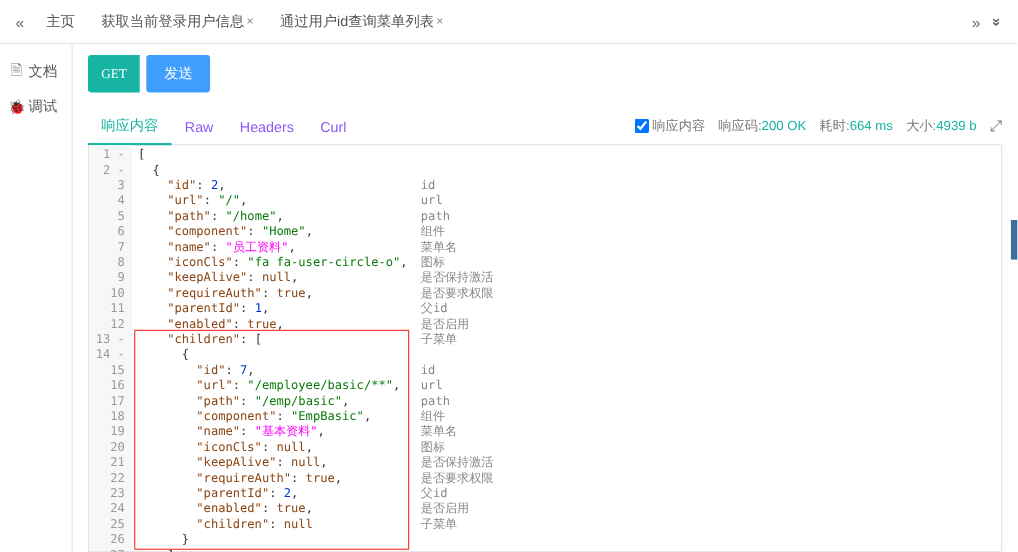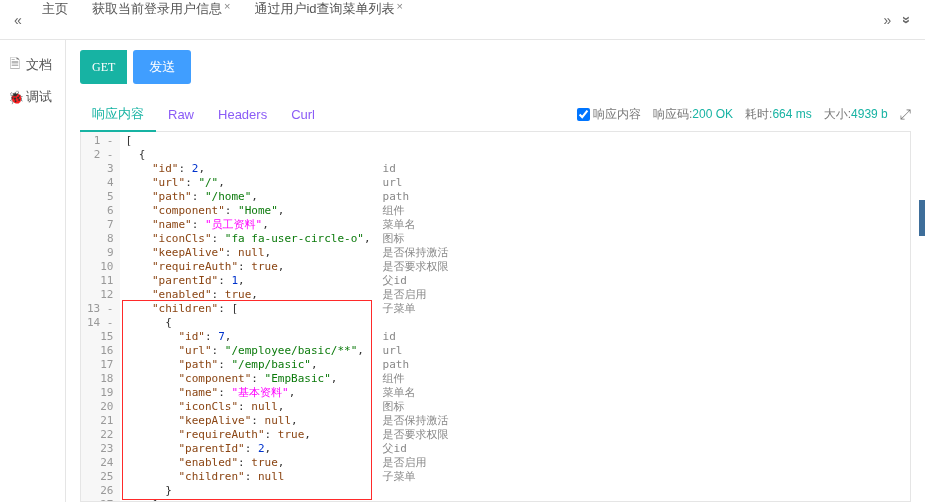--- a/index.html
+++ b/index.html
@@ -1,33 +1,33 @@
 <!DOCTYPE html>
 <html><head>
 <meta charset="utf-8">
 <style>
   * { box-sizing: border-box; margin: 0; padding: 0; }
   body { font-family: "Microsoft YaHei", Arial, sans-serif; font-size: 13px; color: #333; background: #fff; width: 925px; height: 502px; overflow: hidden; position: relative; }
   .topbar { height: 40px; border-bottom: 1px solid #e5e5e5; display: flex; align-items: center; padding: 0 8px; }
   .topbar .nav-left { display: flex; align-items: center; gap: 4px; flex: 1; }
   .nav-arrow { width: 20px; text-align: center; color: #666; cursor: pointer; font-size: 14px; }
-  .tab { padding: 0 10px; height: 40px; display: flex; color: #555; font-size: 13px; cursor: pointer; }
+  .tab { padding: 0 10px; height: 40px; display: flex; align-items: center; color: #555; font-size: 13px; cursor: pointer; }
   .tab.home { font-weight: 500; }
   .tab .close { margin-left: 2px; color: #888; font-size: 11px; }
   .dbl-chevron { color: #666; font-size: 14px; padding: 0 6px; cursor: pointer; }
   .layout { display: flex; height: calc(100% - 40px); }
   .sidebar { width: 66px; border-right: 1px solid #e5e5e5; padding-top: 8px; }
   .side-item { display: flex; align-items: center; gap: 4px; padding: 6px 8px; color: #555; cursor: pointer; font-size: 13px; }
   .side-item .icon { width: 14px; text-align: center; color: #777; }
   .main { flex: 1; display: flex; flex-direction: column; padding: 10px 14px 0 14px; overflow: hidden; }
   .req-row { display: flex; align-items: stretch; height: 34px; margin-bottom: 14px; }
   .method-badge { background: #17b3a3; color: #fff; font-size: 12px; display: flex; align-items: center; padding: 0 12px; border-radius: 3px 0 0 3px; font-family: Liberation Serif, serif; }
   .url-input { flex: 1; border: 1px solid #dcdcdc; border-left: none; padding: 0 10px; font-size: 13px; color: #555; outline: none; }
   .send-btn { background: #409eff; color: #fff; border: none; padding: 0 16px; font-size: 13px; margin-left: 6px; border-radius: 3px; cursor: pointer; text-align: center; }
-  .resp-header { display: flex; align-items: center; border-bottom: 1px solid #e5e5e5; height: 34px; }
+  .resp-header { display: flex; border-bottom: 1px solid #e5e5e5; height: 34px; }
   .resp-tabs { display: flex; gap: 0; }
   .rtab { padding: 0 12px; height: 34px; display: flex; align-items: center; font-size: 13px; color: #8b5cf6; cursor: pointer; }
   .rtab.active { color: #17b3a3; border-bottom: 2px solid #17b3a3; }
   .resp-meta { margin-left: auto; display: flex; align-items: center; gap: 12px; font-size: 12px; color: #777; }
   .resp-meta input[type=checkbox] { vertical-align: middle; margin-right: 3px; }
   .meta-val.green { color: #17b3a3; }
   .expand-icon { color: #777; cursor: pointer; font-size: 14px; }
   .code-area { flex: 1; overflow: auto; border: 1px solid #e5e5e5; border-top: none; display: flex; font-family: Consolas, monospace; font-size: 11px; line-height: 14px; position: relative; }
   .gutter { background: #f7f7f7; color: #999; text-align: right; padding: 2px 4px; user-select: none; }
   .gutter div { padding: 0 2px; }

